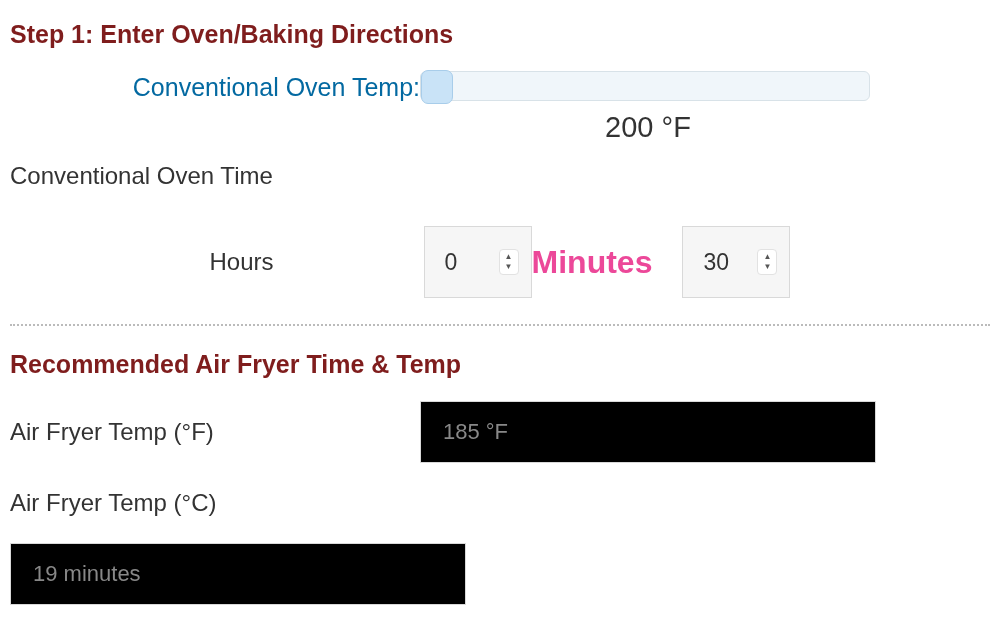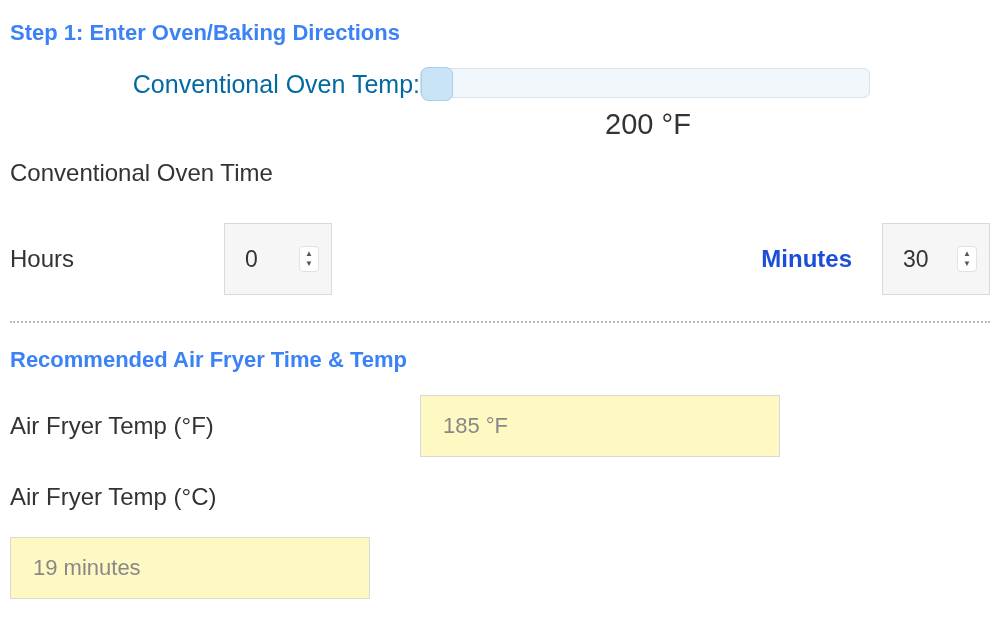--- a/index.html
+++ b/index.html
@@ -8,23 +8,23 @@
       padding: 0;
     }
     body {
       font-family: -apple-system, BlinkMacSystemFont, "Segoe UI", Helvetica, Arial, sans-serif;
       background: #fff;
       padding: 20px 10px;
       width: 1000px;
       color: #333;
     }
     .section-title {
-      font-size: 22px;
+      font-size: 25px;
       font-weight: 700;
-      color: #3b82f6;
+      color: #7f1d1d;
       margin-bottom: 22px;
     }
     .row {
       display: flex;
       align-items: flex-start;
       margin-bottom: 18px;
     }
     .label {
       font-size: 25px;
       color: #0369a1;
@@ -63,41 +63,41 @@
     }
     .subheading {
       font-size: 24px;
       color: #333;
       margin-top: 18px;
       margin-bottom: 36px;
     }
     .time-row {
       display: flex;
       align-items: center;
-      justify-content: space-between;
+      justify-content: center;
       padding-bottom: 26px;
     }
     .time-group {
       display: flex;
       align-items: center;
       gap: 150px;
     }
     .time-group-right {
       display: flex;
       align-items: center;
       gap: 30px;
     }
     .time-label {
       font-size: 24px;
       color: #333;
     }
     .time-label-bold {
-      font-size: 24px;
+      font-size: 32px;
       font-weight: 700;
-      color: #1d4ed8;
+      color: #ec4899;
     }
     .number-input {
       display: flex;
       align-items: center;
       justify-content: space-between;
       width: 108px;
       height: 72px;
       background: #f6f6f6;
       border: 1px solid #d9d9d9;
       padding: 0 12px 0 20px;
@@ -139,23 +139,23 @@
       color: #333;
       width: 410px;
     }
     .output-label-bold {
       font-size: 24px;
       font-weight: 700;
       color: #222;
       width: 410px;
     }
     .output-box {
-      width: 360px;
+      width: 456px;
       height: 62px;
-      background: #fef9c3;
+      background: #000000;
       border: 1px solid #d9d9d9;
       padding: 0 22px;
       display: flex;
       align-items: center;
       font-size: 22px;
       color: #888;
     }
   </style>
 </head>
 <body>

